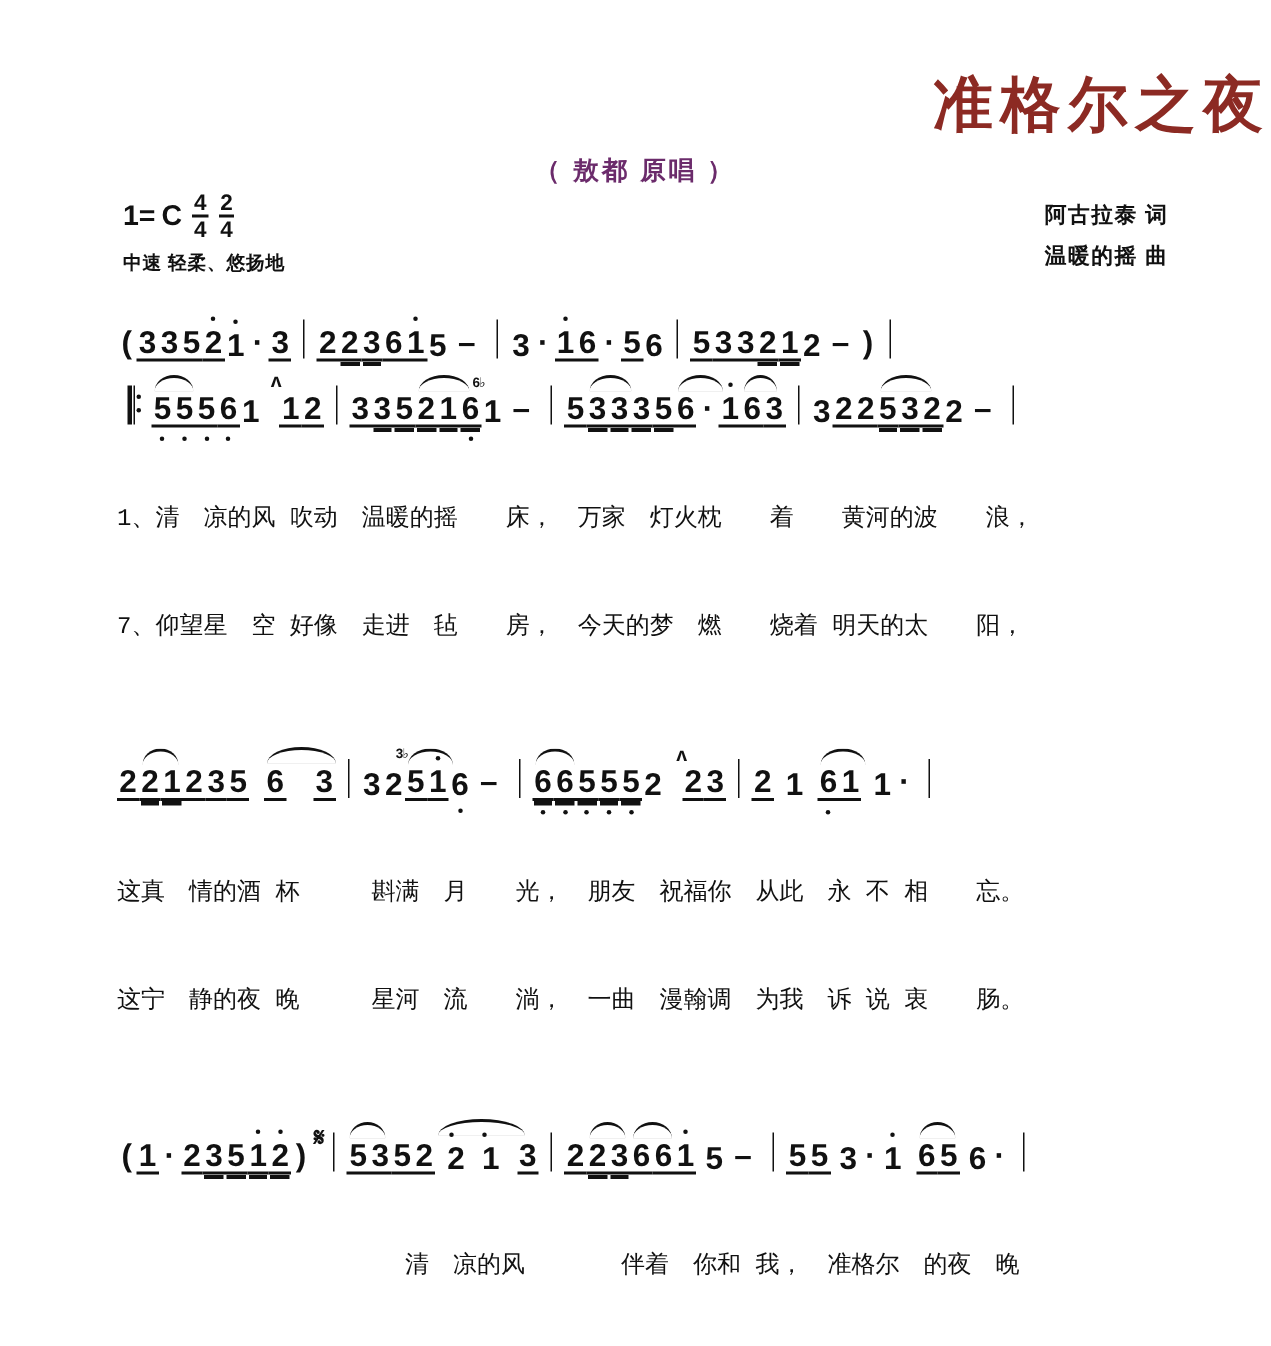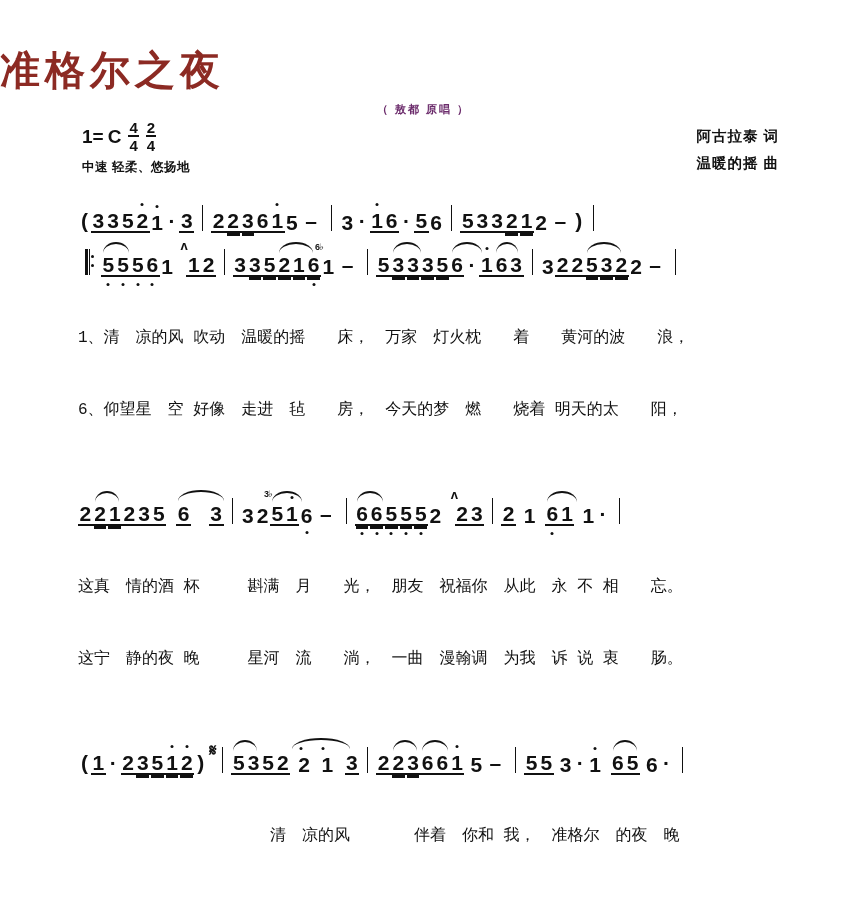--- a/index.html
+++ b/index.html
@@ -19,34 +19,34 @@
   .sheet {
     position: relative;
     width: 847px;
     height: 897px;
     box-sizing: border-box;
     padding: 0;
   }
 
   
   .title {
-    text-align: left;
+    text-align: right;
     color: #8c2a23;
     font-size: 40px;
     font-weight: bold;
     letter-spacing: 5px;
     margin: 0;
     padding-top: 48px;
     font-family: "Liberation Sans", "DejaVu Sans", sans-serif;
     line-height: 1.1;
   }
   .subtitle {
     text-align: center;
     color: #6b2b6b;
-    font-size: 11px;
+    font-size: 17px;
     letter-spacing: 2px;
     margin-top: 10px;
     font-family: "Liberation Sans", "DejaVu Sans", sans-serif;
     font-weight: bold;
   }
 
   .header-row {
     position: relative;
     height: 62px;
   }
@@ -352,21 +352,21 @@
         <span class="n b1">2</span>
         <span class="n b2">5<span class="slur" style="width:34px;top:-12px;left:2px;"></span></span>
         <span class="n b2">3</span>
         <span class="n b2">2</span>
         <span class="n">2</span>
         <span class="dash">–</span>
         <span class="bar"></span>
       </div>
       <div class="lyrics">
         <div class="lyric-line">1、清　凉的风 吹动　温暖的摇　　床，　万家　灯火枕　　着　　黄河的波　　浪，</div>
-        <div class="lyric-line">6、仰望星　空 好像　走进　毡　　房，　今天的梦　燃　　烧着 明天的太　　阳，</div>
+        <div class="lyric-line">7、仰望星　空 好像　走进　毡　　房，　今天的梦　燃　　烧着 明天的太　　阳，</div>
       </div>
     </div>
 
     <div class="system" style="margin-top:14px;">
       <div class="staff">
         <span class="n b1">2</span>
         <span class="n b2">2<span class="slur" style="width:24px;top:-12px;left:2px;"></span></span>
         <span class="n b2">1</span>
         <span class="n b1">2</span>
         <span class="n b1">3</span>

